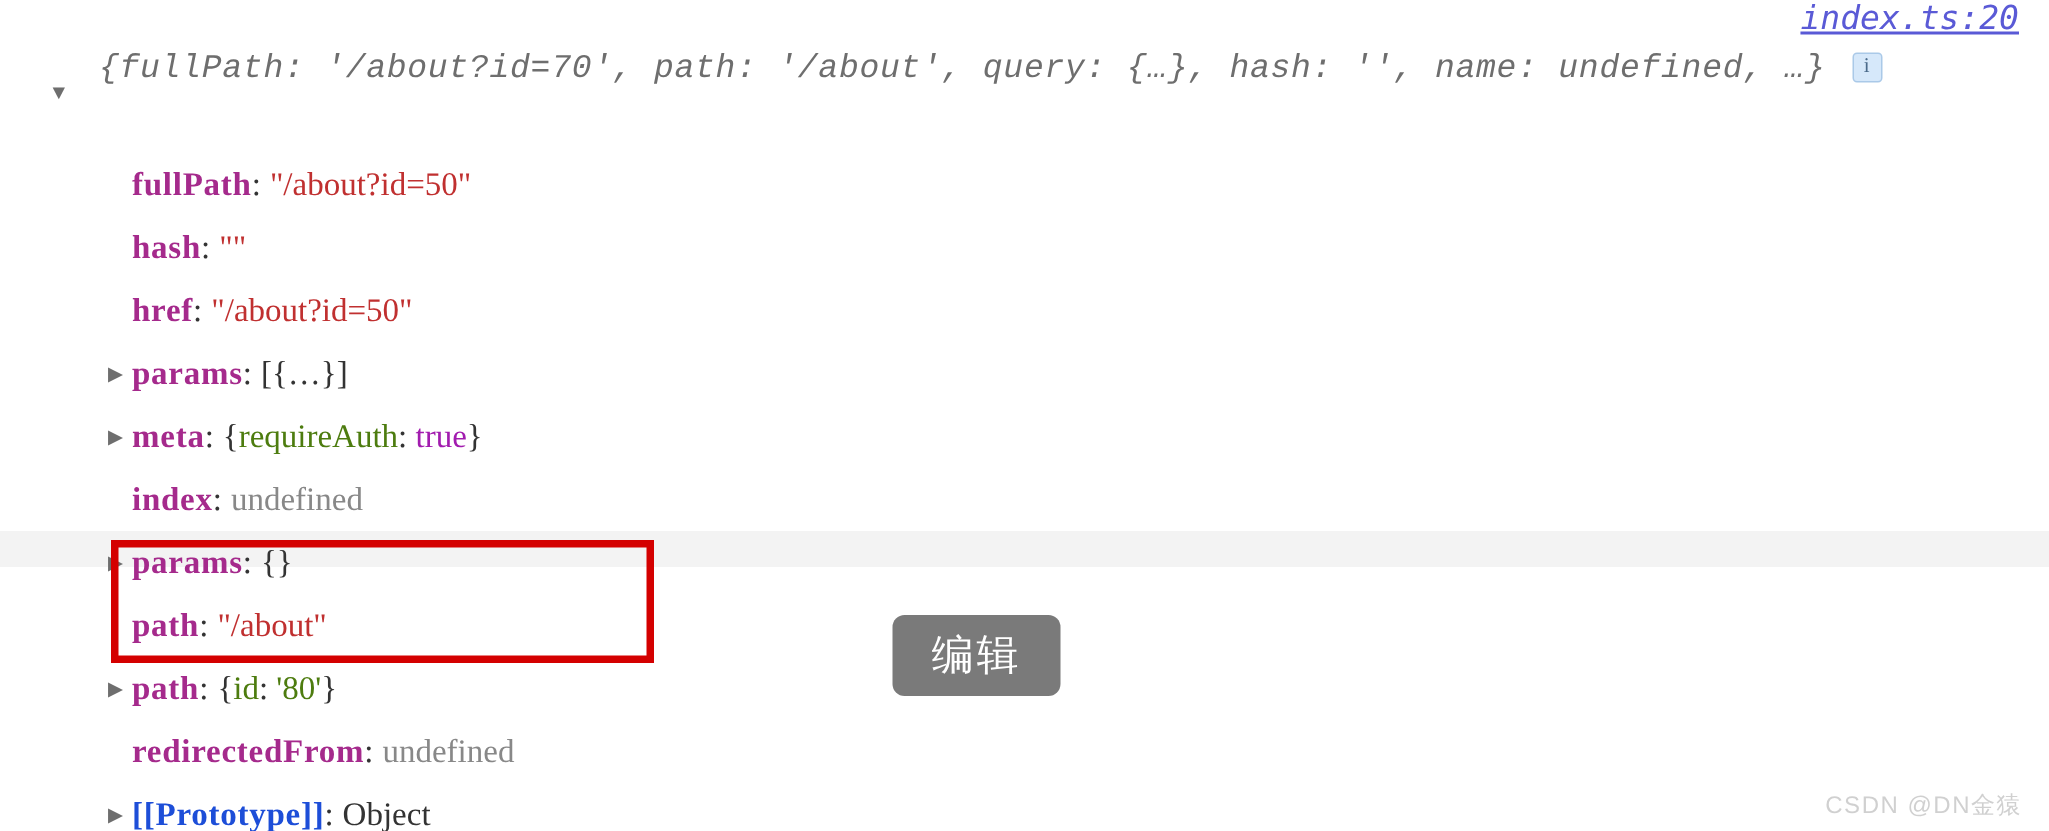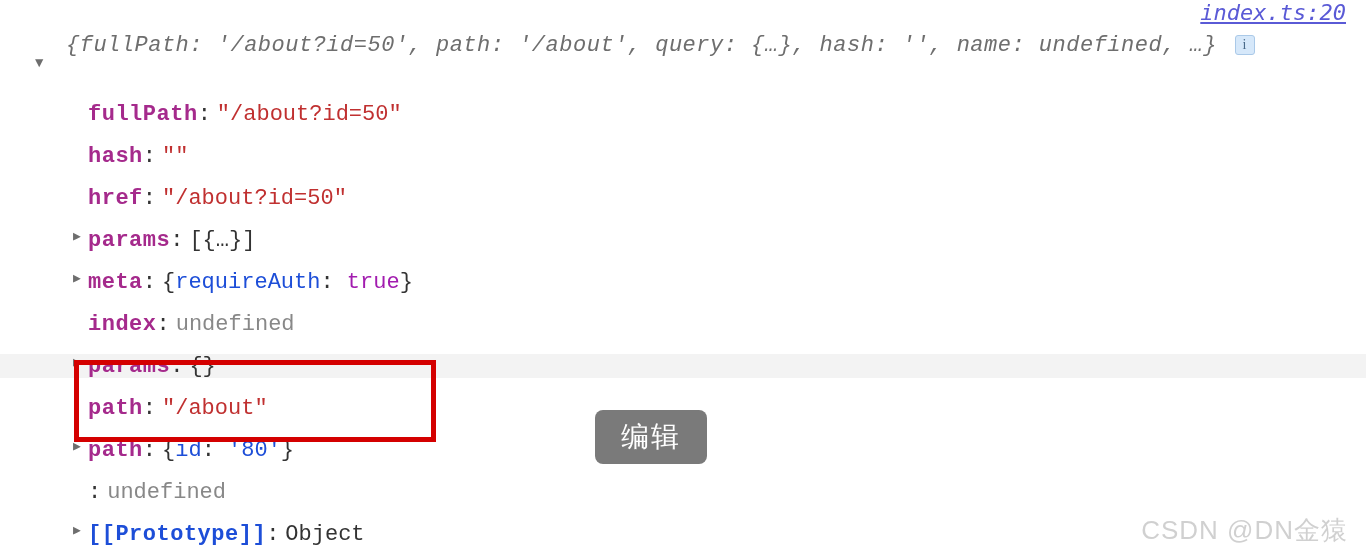--- a/index.html
+++ b/index.html
@@ -57,43 +57,44 @@
       margin-left: 4px;
     }
     .props {
       position: absolute;
       left: 66px;
       top: 102px;
     }
     .prop-row {
       height: 42px;
       display: flex;
-      align-items: flex-start;
+      align-items: center;
       position: relative;
+      font-family: Liberation Serif, serif;
     }
     .row-arrow {
       width: 22px;
       display: inline-flex;
       justify-content: center;
       font-size: 13px;
       color: #6e6e6e;
       cursor: pointer;
     }
     .row-arrow.hidden { visibility: hidden; }
     .key {
       color: #a52a8c;
       font-weight: bold;
       letter-spacing: 0.5px;
     }
     .key.proto { color: #1d4ed8; font-weight: bold; }
     .colon { color: #333; margin-right: 6px; }
     .val-string { color: #c03030; }
     .val-obj { color: #333; }
     .val-undef { color: #888; }
-    .val-inner-key { color: #1d4ed8; }
+    .val-inner-key { color: #4d7c0f; }
     .val-bool { color: #a21caf; }
     .highlight-box {
       position: absolute;
       border: 5px solid #d40000;
       left: 74px;
       top: 360px;
       width: 362px;
       height: 82px;
       pointer-events: none;
       z-index: 5;
@@ -119,35 +120,35 @@
       border-radius: 8px;
       border: none;
       cursor: pointer;
       letter-spacing: 2px;
     }
     .watermark {
       position: absolute;
       right: 18px;
       bottom: 6px;
       font-family: "Microsoft YaHei", sans-serif;
-      font-size: 26px;
+      font-size: 16px;
       color: rgba(120,120,120,0.35);
       text-shadow: 1px 1px 2px rgba(255,255,255,0.6);
       letter-spacing: 1px;
     }
   </style>
 </head>
 <body>
 
 <a class="source-link">index.ts:20</a>
 
 <span class="main-expand-arrow">▼</span>
 
 <div class="summary-line">
-  <span>{fullPath: '/about?id=50', path: '/about', query: {…}, hash: '', name: undefined, …}</span>
+  <span>{fullPath: '/about?id=70', path: '/about', query: {…}, hash: '', name: undefined, …}</span>
   <span class="info-badge">i</span>
 </div>
 
 <div class="hover-stripe"></div>
 
 <div class="props">
 
   <div class="prop-row">
     <span class="row-arrow hidden">▶</span>
     <span class="key">fullPath</span>
@@ -210,20 +211,21 @@
     <span class="row-arrow">▶</span>
     <span class="key">path</span>
       <span class="colon">:</span>
     <span class="val-obj">
       <span>{</span><span class="val-inner-key">id</span><span>: </span><span class="val-inner-key">'80'</span><span>}</span>
     </span>
   </div>
 
   <div class="prop-row">
     <span class="row-arrow hidden">▶</span>
+    <span class="key">redirectedFrom</span>
       <span class="colon">:</span>
     <span class="val-undef">undefined</span>
   </div>
 
   <div class="prop-row">
     <span class="row-arrow">▶</span>
     <span class="key proto">[[Prototype]]</span>
       <span class="colon">:</span>
     <span class="val-obj">Object</span>
   </div>

